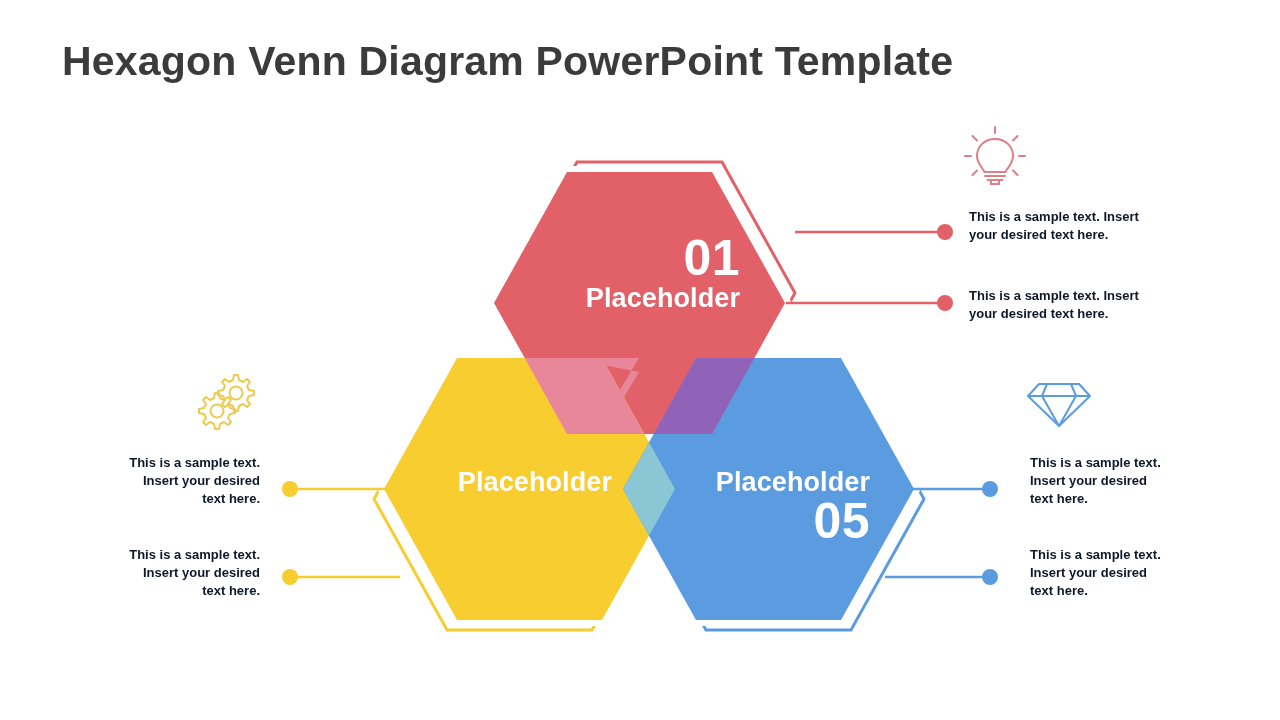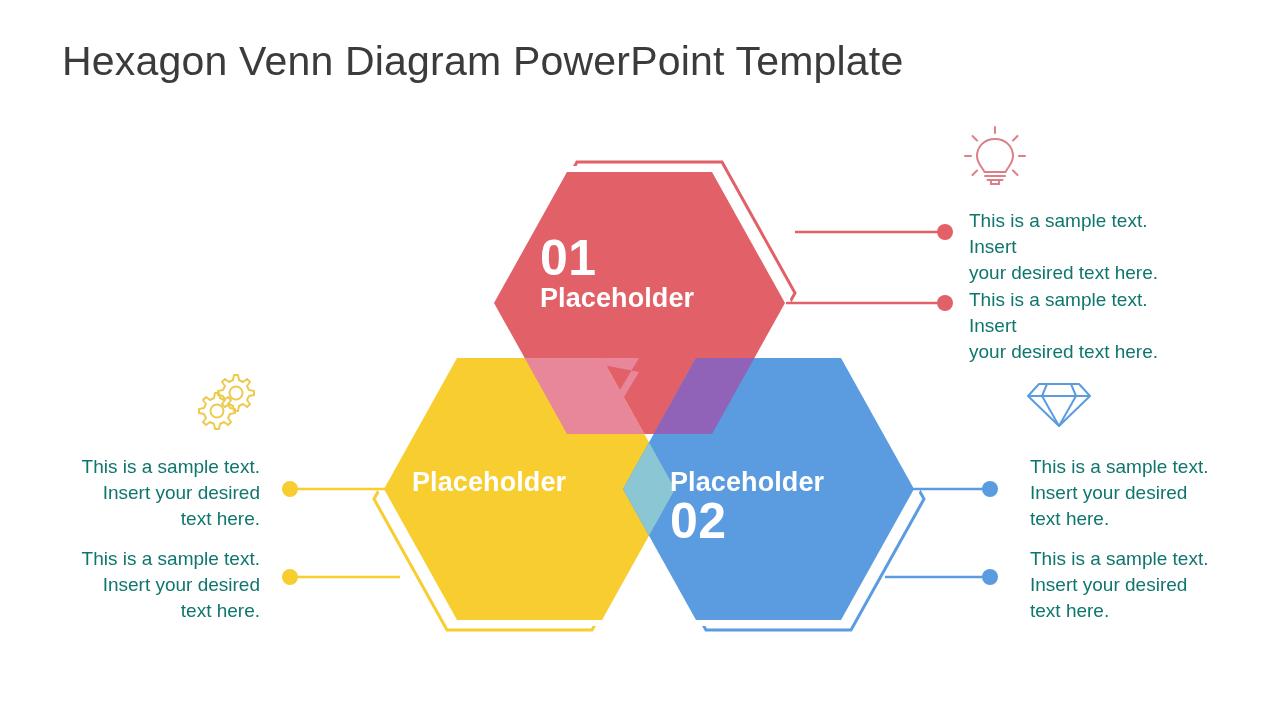--- a/index.html
+++ b/index.html
@@ -24,41 +24,41 @@
     background: #ffffff;
   }
 
   
   #page-title {
     position: absolute;
     left: 62px;
     top: 38px;
     width: 1120px;
     font-size: 41px;
-    font-weight: 400;
+    font-weight: 700;
     color: #3b3b3b;
     letter-spacing: 0.2px;
     line-height: 1.15;
     white-space: nowrap;
   }
 
   
   #venn-svg {
     position: absolute;
     left: 0;
     top: 0;
     width: 1280px;
     height: 720px;
     pointer-events: none;
   }
 
   
   .hex-label {
     position: absolute;
-    text-align: left;
+    text-align: right;
     color: #ffffff;
     pointer-events: none;
     user-select: none;
   }
   .hex-num {
     font-size: 50px;
     font-weight: bold;
     line-height: 1.02;
     letter-spacing: 0.5px;
   }
@@ -81,24 +81,25 @@
   }
   #hex-label-3 {
     left: 670px;
     top: 468px;
     width: 200px;
   }
 
   
   .caption {
     position: absolute;
-    font-size: 19px;
+    font-size: 13px;
     line-height: 1.38;
-    color: #0f766e;
+    color: #0f172a;
     white-space: pre-line;
+    font-weight: bold;
   }
   .caption-right { text-align: left; }
   .caption-left  { text-align: right; }
 
   #caption-r1 { left: 969px; top: 208px; width: 230px; }
   #caption-r2 { left: 969px; top: 287px; width: 230px; }
   #caption-l1 { left: 80px;  top: 454px; width: 180px; }
   #caption-l2 { left: 80px;  top: 546px; width: 180px; }
   #caption-r3 { left: 1030px; top: 454px; width: 180px; }
   #caption-r4 { left: 1030px; top: 546px; width: 180px; }
@@ -206,21 +207,21 @@
     <div class="hex-num">01</div>
     <div class="hex-name">Placeholder</div>
   </div>
 
   <div class="hex-label" id="hex-label-2">
     <div class="hex-name">Placeholder</div>
   </div>
 
   <div class="hex-label" id="hex-label-3">
     <div class="hex-name">Placeholder</div>
-    <div class="hex-num">02</div>
+    <div class="hex-num">05</div>
   </div>
 
   <div class="caption caption-right" id="caption-r1">This is a sample text. Insert
 your desired text here.</div>
   <div class="caption caption-right" id="caption-r2">This is a sample text. Insert
 your desired text here.</div>
 
   <div class="caption caption-left" id="caption-l1">This is a sample text.
 Insert your desired
 text here.</div>

